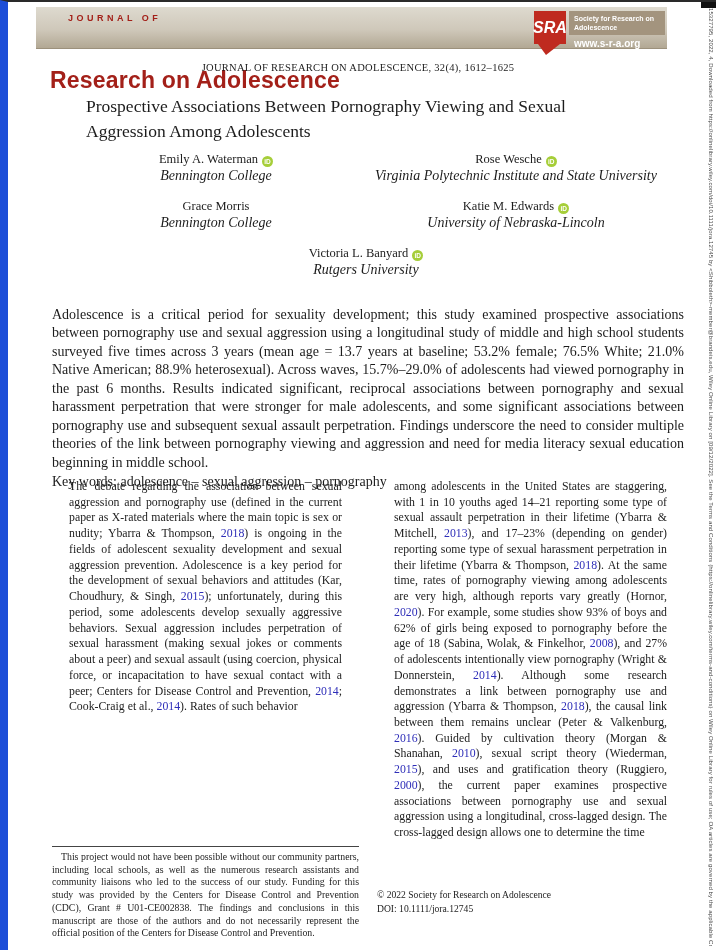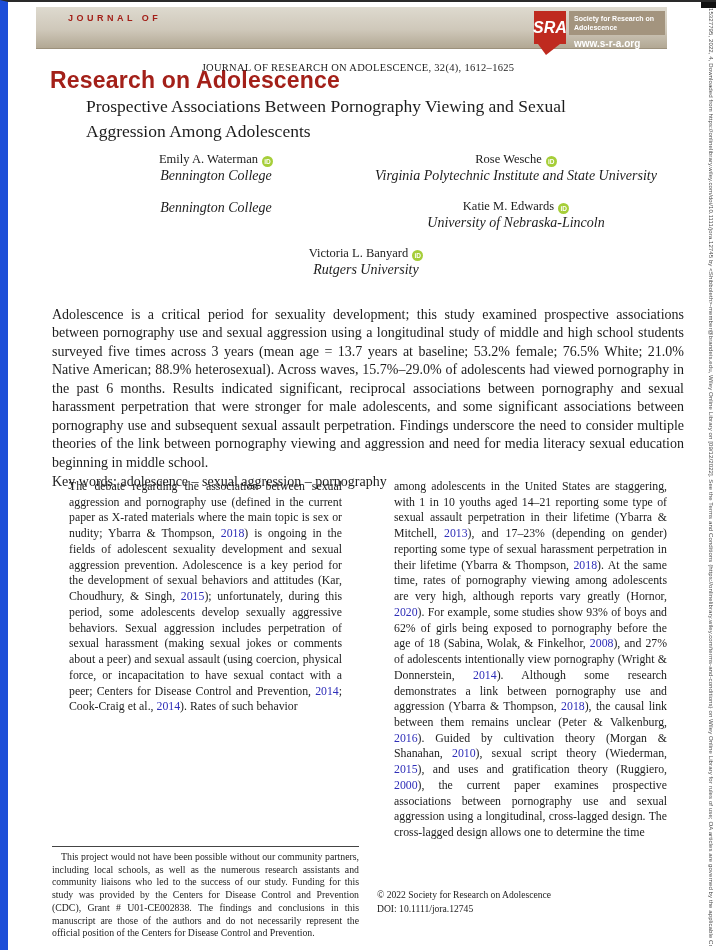--- a/index.html
+++ b/index.html
@@ -117,20 +117,21 @@
   <div class="authors">
     <div class="author-block">
       <div class="author-name"><span>Emily A. Waterman</span><span class="orcid">iD</span></div>
       <div class="author-affiliation">Bennington College</div>
     </div>
     <div class="author-block">
       <div class="author-name"><span>Rose Wesche</span><span class="orcid">iD</span></div>
       <div class="author-affiliation">Virginia Polytechnic Institute and State University</div>
     </div>
     <div class="author-block">
+      <div class="author-name"><span>Grace Morris</span></div>
       <div class="author-affiliation">Bennington College</div>
     </div>
     <div class="author-block">
       <div class="author-name"><span>Katie M. Edwards</span><span class="orcid">iD</span></div>
       <div class="author-affiliation">University of Nebraska-Lincoln</div>
     </div>
     <div class="author-block span2">
       <div class="author-name"><span>Victoria L. Banyard</span><span class="orcid">iD</span></div>
       <div class="author-affiliation">Rutgers University</div>
     </div>

